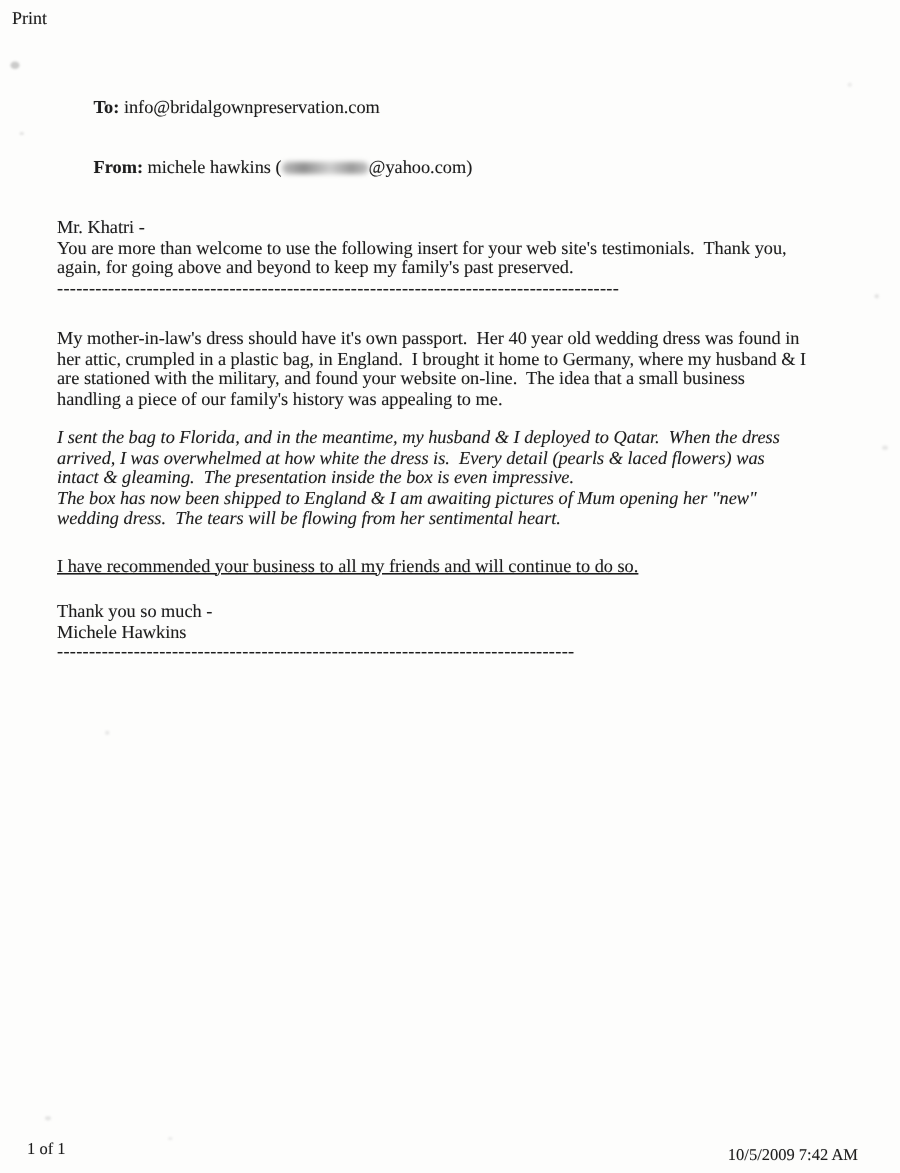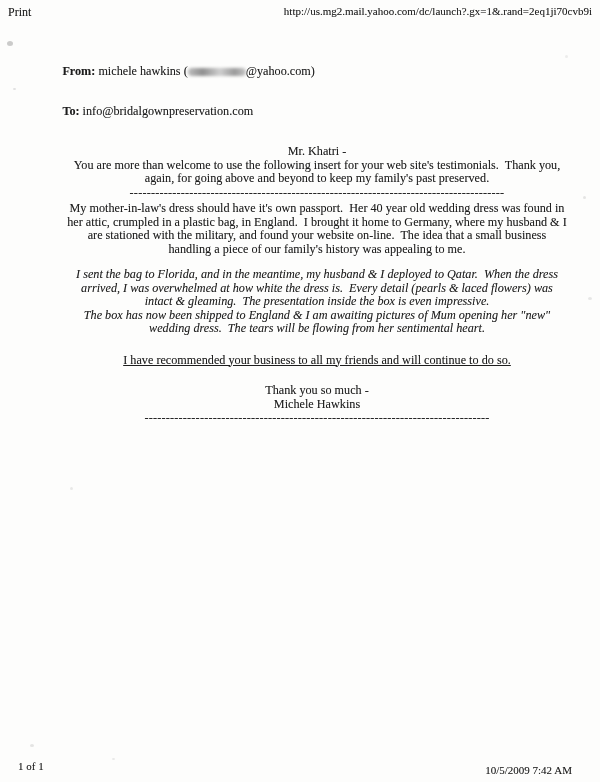--- a/index.html
+++ b/index.html
@@ -18,23 +18,23 @@
     display: flex; justify-content: space-between; align-items: flex-start;
   }
   .print-label { font-size: 12px; }
   .page-url { font-size: 11px; }
   .email {
     position: absolute; left: 38px; top: 51px; right: 4px;
     font-size: 12.2px; line-height: 13.5px;
   }
   .hdr .hline { white-space: pre; }
   .lbl { font-weight: bold; }
-  .pre { white-space: pre-wrap; text-align: center; }
+  .pre { white-space: pre-wrap; }
   .intro { margin-top: 13px; }
-  .p1 { margin-top: 3px; }
+  .p1 { margin-top: 20px; }
   .p2 { margin-top: 12px; font-style: italic; }
   .p3 { margin-top: 18px; text-decoration: underline; }
   .signoff { margin-top: 17px; }
   .sep, .sep2 { letter-spacing: 0.2px; }
   .redact {
     display: inline-block; width: 58px; height: 8px;
     background: linear-gradient(90deg,#bdbdbd,#8f8f8f 25%,#cfcfcf 55%,#9a9a9a 80%,#c4c4c4);
     filter: blur(1.6px); border-radius: 4px; vertical-align: -1px;
   }
   .footer-left  { position: absolute; left: 18px;  bottom: 10px; font-size: 11px; }
@@ -49,40 +49,39 @@
   .s7 { left: 588px; top: 297px; width: 4px; height: 3px; opacity: .20; }
   .s8 { left: 565px; top: 55px;  width: 3px; height: 3px; opacity: .15; }
 </style>
 </head>
 <body>
 
 <div class="page">
 
   <div class="print-bar">
     <span class="print-label">Print</span>
-    <span class="page-url">http://us.mg2.mail.yahoo.com/dc/launch?.gx=1&amp;.rand=2eq1ji70cvb9i</span>
   </div>
 
   <span class="speck s1"></span>
   <span class="speck s2"></span>
   <span class="speck s3"></span>
   <span class="speck s4"></span>
   <span class="speck s5"></span>
   <span class="speck s6"></span>
   <span class="speck s7"></span>
   <span class="speck s8"></span>
 
   <div class="email">
 
     <div class="hdr">
       <div class="hline">
-        <span class="lbl">From:</span><span> michele hawkins (</span><span class="redact"></span><span>@yahoo.com)</span>
+        <span class="lbl">To:</span><span> info@bridalgownpreservation.com</span>
       </div>
       <div class="hline">
-        <span class="lbl">To:</span><span> info@bridalgownpreservation.com</span>
+        <span class="lbl">From:</span><span> michele hawkins (</span><span class="redact"></span><span>@yahoo.com)</span>
       </div>
     </div>
 
     <div class="pre intro">Mr. Khatri -
 You are more than welcome to use the following insert for your web site's testimonials.  Thank you,
 again, for going above and beyond to keep my family's past preserved.</div>
     <div class="pre sep">----------------------------------------------------------------------------------------</div>
     <div class="pre para p1">My mother-in-law's dress should have it's own passport.  Her 40 year old wedding dress was found in
 her attic, crumpled in a plastic bag, in England.  I brought it home to Germany, where my husband &amp; I
 are stationed with the military, and found your website on-line.  The idea that a small business

